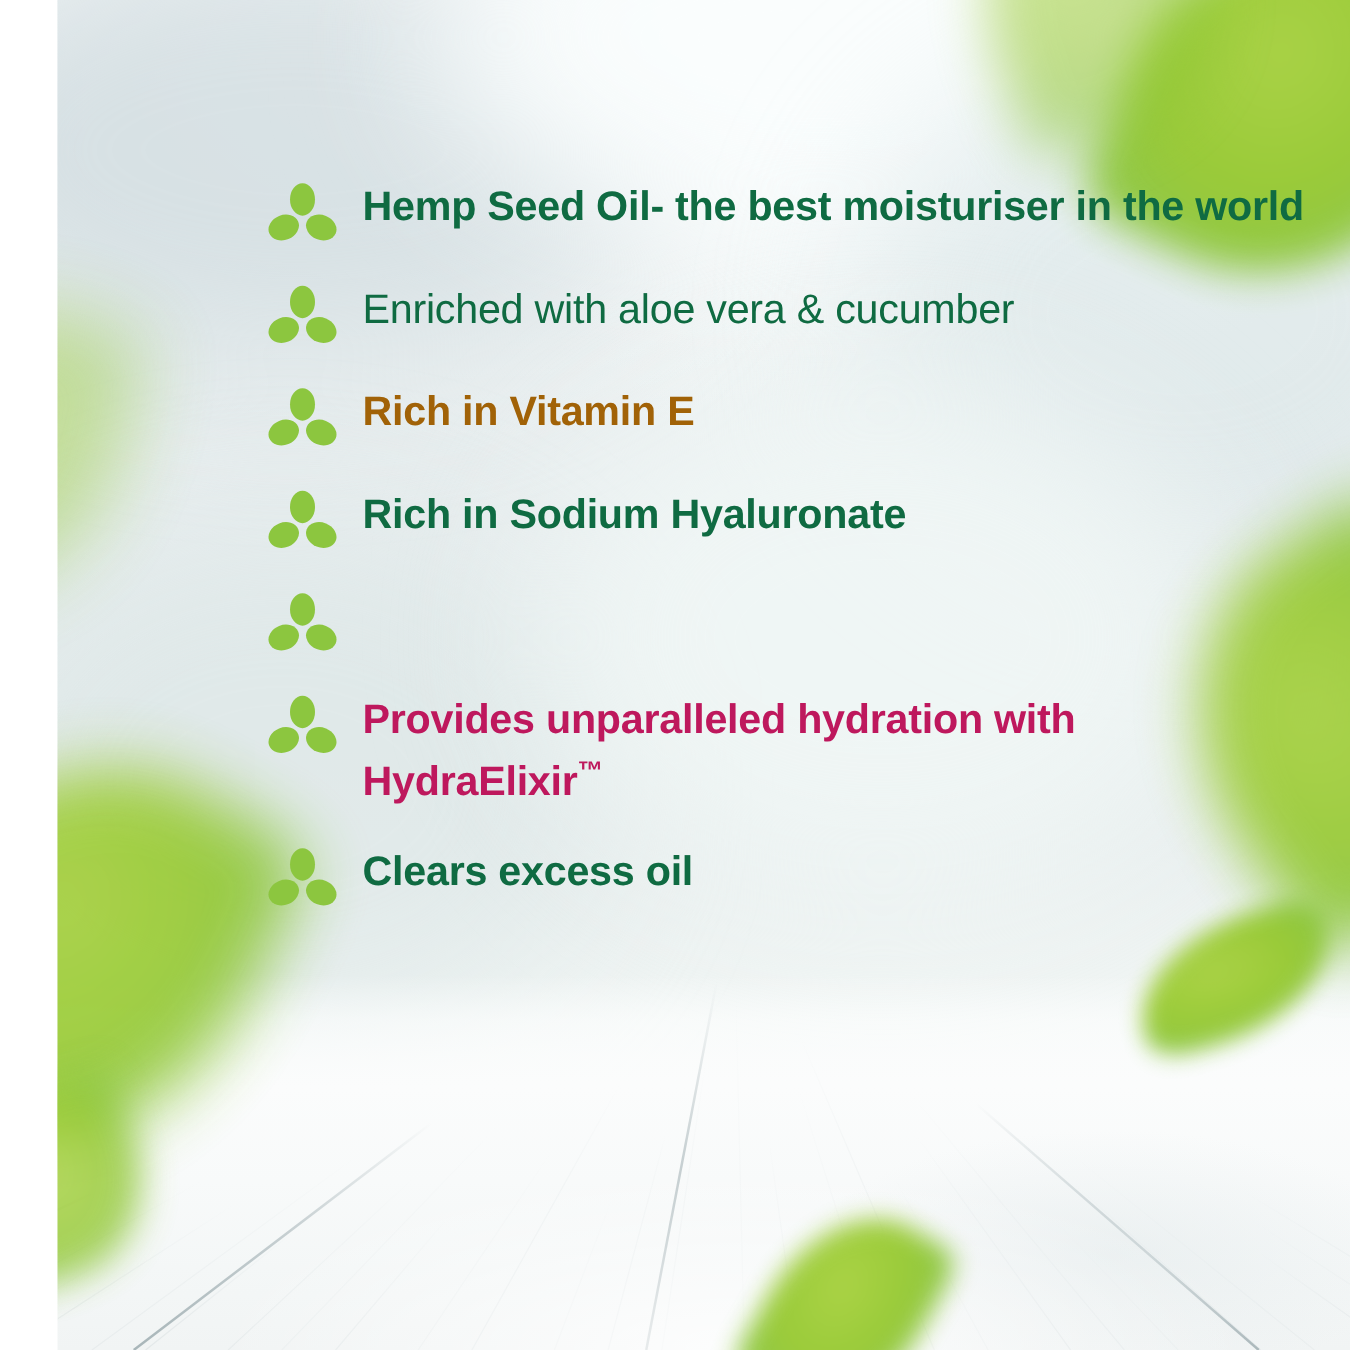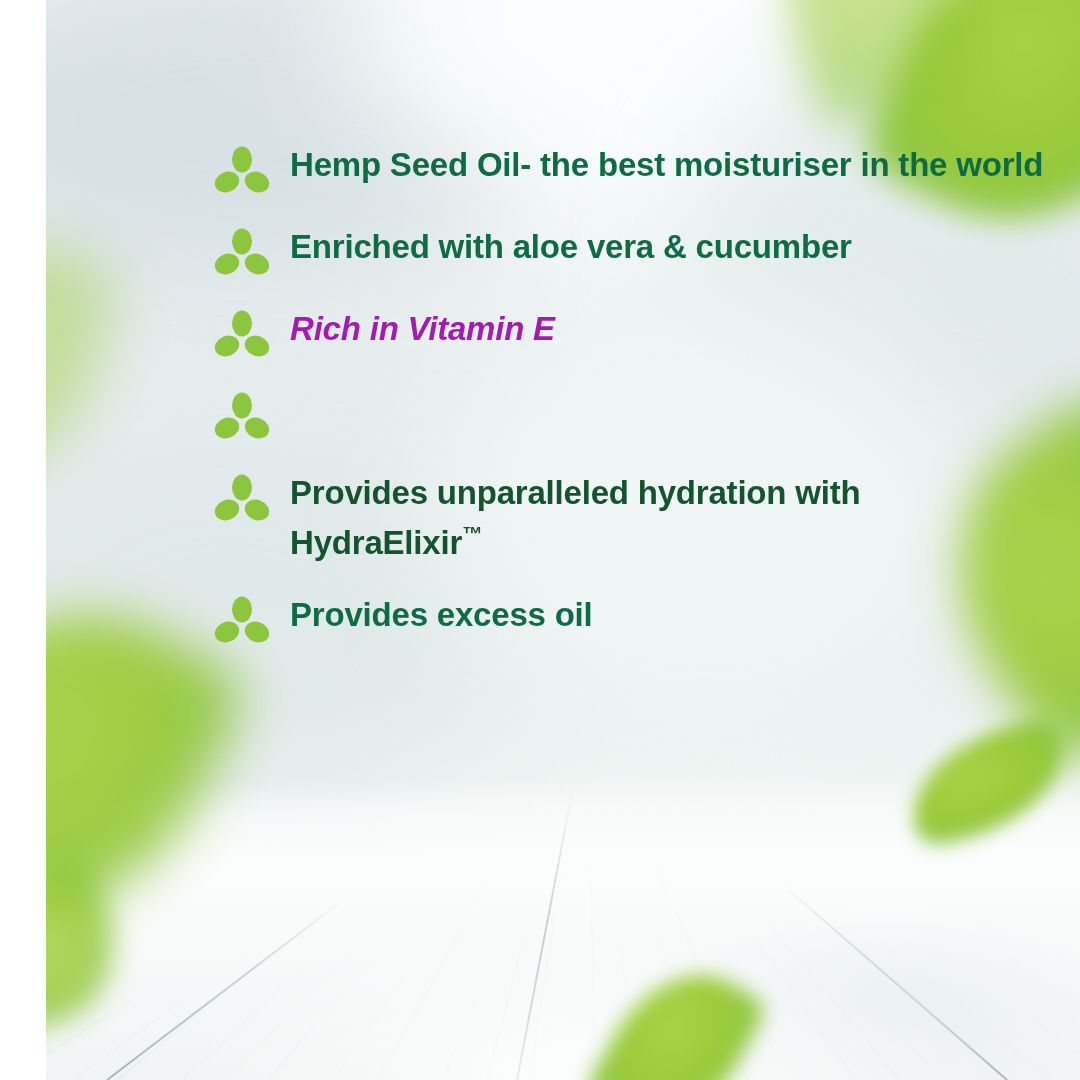--- a/index.html
+++ b/index.html
@@ -137,21 +137,21 @@
 
   .feature-text {
     flex: 1 1 auto;
     color: #0f6b42;
     font-size: 33px;
     line-height: 1.52;
     letter-spacing: -0.2px;
     font-weight: 700;
     padding-top: 0px;
   }
-  .feature-text.regular { font-weight: 700; }
+  .feature-text.regular { font-weight: 400; }
 
   .tm {
     font-size: 0.62em;
     vertical-align: 0.62em;
     letter-spacing: 0;
   }
 </style>
 </head>
 <body>
 
@@ -232,46 +232,56 @@
         <div class="feature-text regular" style="color: rgb(15, 107, 66);">Enriched with aloe vera &amp; cucumber</div>
       </div>
       <div class="feature-row">
         <span class="bullet-icon">
           <svg viewBox="0 0 56 54" xmlns="http://www.w3.org/2000/svg" aria-hidden="true">
             <ellipse cx="28" cy="13.5" rx="10" ry="13" fill="#8cc63f"></ellipse>
             <ellipse cx="13" cy="36" rx="12.5" ry="10" fill="#8cc63f" transform="rotate(-22 13 36)"></ellipse>
             <ellipse cx="43" cy="36" rx="12.5" ry="10" fill="#8cc63f" transform="rotate(22 43 36)"></ellipse>
           </svg>
         </span>
-        <div class="feature-text" style="color: #a21caf; font-style: italic;">Rich in Vitamin E</div>
-      </div>
-      <div class="feature-row">
-        <span class="bullet-icon">
-          <svg viewBox="0 0 56 54" xmlns="http://www.w3.org/2000/svg" aria-hidden="true">
-            <ellipse cx="28" cy="13.5" rx="10" ry="13" fill="#8cc63f"></ellipse>
-            <ellipse cx="13" cy="36" rx="12.5" ry="10" fill="#8cc63f" transform="rotate(-22 13 36)"></ellipse>
-            <ellipse cx="43" cy="36" rx="12.5" ry="10" fill="#8cc63f" transform="rotate(22 43 36)"></ellipse>
-          </svg>
-        </span>
-      </div>
-      <div class="feature-row">
-        <span class="bullet-icon">
-          <svg viewBox="0 0 56 54" xmlns="http://www.w3.org/2000/svg" aria-hidden="true">
-            <ellipse cx="28" cy="13.5" rx="10" ry="13" fill="#8cc63f"></ellipse>
-            <ellipse cx="13" cy="36" rx="12.5" ry="10" fill="#8cc63f" transform="rotate(-22 13 36)"></ellipse>
-            <ellipse cx="43" cy="36" rx="12.5" ry="10" fill="#8cc63f" transform="rotate(22 43 36)"></ellipse>
-          </svg>
-        </span>
-        <div class="feature-text" style="color: #14532d;">Provides unparalleled hydration with HydraElixir<sup class="tm">™</sup></div>
-      </div>
-      <div class="feature-row">
-        <span class="bullet-icon">
-          <svg viewBox="0 0 56 54" xmlns="http://www.w3.org/2000/svg" aria-hidden="true">
-            <ellipse cx="28" cy="13.5" rx="10" ry="13" fill="#8cc63f"></ellipse>
-            <ellipse cx="13" cy="36" rx="12.5" ry="10" fill="#8cc63f" transform="rotate(-22 13 36)"></ellipse>
-            <ellipse cx="43" cy="36" rx="12.5" ry="10" fill="#8cc63f" transform="rotate(22 43 36)"></ellipse>
-          </svg>
-        </span>
-        <div class="feature-text" style="color: rgb(15, 107, 66);">Provides excess oil</div>
+        <div class="feature-text" style="color: #a16207;">Rich in Vitamin E</div>
+      </div>
+      <div class="feature-row">
+        <span class="bullet-icon">
+          <svg viewBox="0 0 56 54" xmlns="http://www.w3.org/2000/svg" aria-hidden="true">
+            <ellipse cx="28" cy="13.5" rx="10" ry="13" fill="#8cc63f"></ellipse>
+            <ellipse cx="13" cy="36" rx="12.5" ry="10" fill="#8cc63f" transform="rotate(-22 13 36)"></ellipse>
+            <ellipse cx="43" cy="36" rx="12.5" ry="10" fill="#8cc63f" transform="rotate(22 43 36)"></ellipse>
+          </svg>
+        </span>
+        <div class="feature-text" style="color: rgb(15, 107, 66);">Rich in Sodium Hyaluronate</div>
+      </div>
+      <div class="feature-row">
+        <span class="bullet-icon">
+          <svg viewBox="0 0 56 54" xmlns="http://www.w3.org/2000/svg" aria-hidden="true">
+            <ellipse cx="28" cy="13.5" rx="10" ry="13" fill="#8cc63f"></ellipse>
+            <ellipse cx="13" cy="36" rx="12.5" ry="10" fill="#8cc63f" transform="rotate(-22 13 36)"></ellipse>
+            <ellipse cx="43" cy="36" rx="12.5" ry="10" fill="#8cc63f" transform="rotate(22 43 36)"></ellipse>
+          </svg>
+        </span>
+      </div>
+      <div class="feature-row">
+        <span class="bullet-icon">
+          <svg viewBox="0 0 56 54" xmlns="http://www.w3.org/2000/svg" aria-hidden="true">
+            <ellipse cx="28" cy="13.5" rx="10" ry="13" fill="#8cc63f"></ellipse>
+            <ellipse cx="13" cy="36" rx="12.5" ry="10" fill="#8cc63f" transform="rotate(-22 13 36)"></ellipse>
+            <ellipse cx="43" cy="36" rx="12.5" ry="10" fill="#8cc63f" transform="rotate(22 43 36)"></ellipse>
+          </svg>
+        </span>
+        <div class="feature-text" style="color: #be185d;">Provides unparalleled hydration with HydraElixir<sup class="tm">™</sup></div>
+      </div>
+      <div class="feature-row">
+        <span class="bullet-icon">
+          <svg viewBox="0 0 56 54" xmlns="http://www.w3.org/2000/svg" aria-hidden="true">
+            <ellipse cx="28" cy="13.5" rx="10" ry="13" fill="#8cc63f"></ellipse>
+            <ellipse cx="13" cy="36" rx="12.5" ry="10" fill="#8cc63f" transform="rotate(-22 13 36)"></ellipse>
+            <ellipse cx="43" cy="36" rx="12.5" ry="10" fill="#8cc63f" transform="rotate(22 43 36)"></ellipse>
+          </svg>
+        </span>
+        <div class="feature-text" style="color: rgb(15, 107, 66);">Clears excess oil</div>
       </div>
     </div>
 
 </div>
 
 </body></html>

